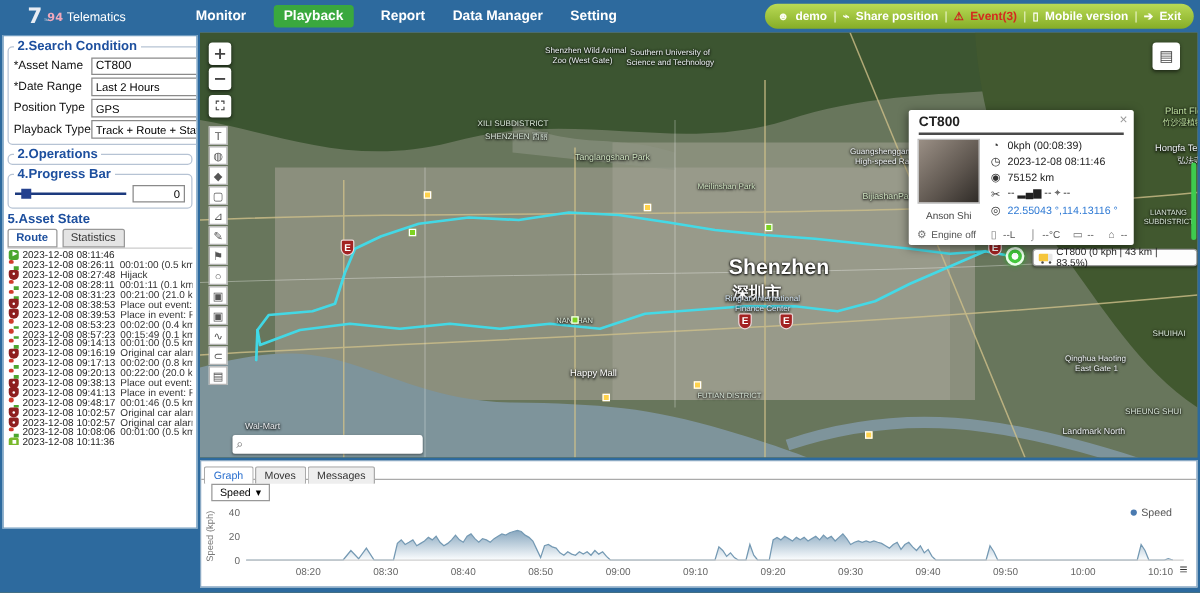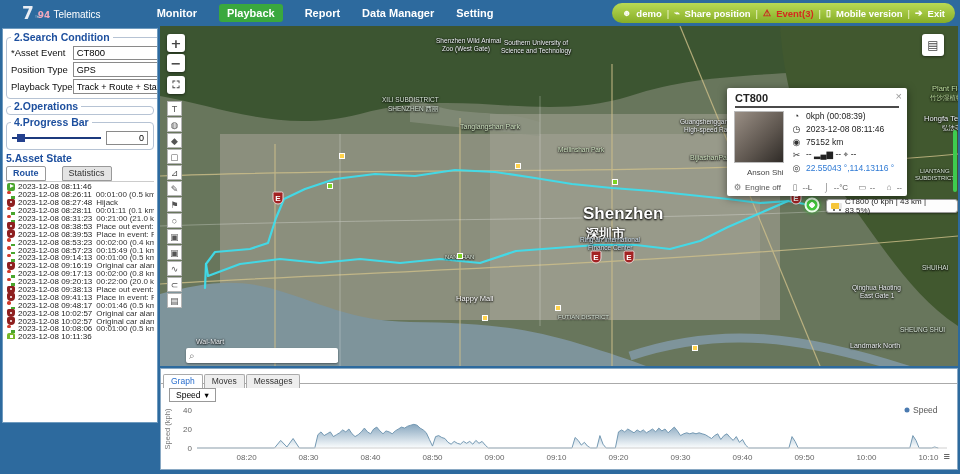--- a/index.html
+++ b/index.html
@@ -34,21 +34,21 @@
   .fsel-text{white-space:nowrap;overflow:hidden;max-width:84px}
   #op-buttons{display:flex;gap:6px;padding:2px 1px 1px}
   .sbtn{flex:1;height:17px;font:bold 9.5px "Liberation Sans",sans-serif;background:linear-gradient(#ffffff,#d9d9d9);border:1px solid #8a8a8a;border-radius:3px;cursor:pointer}
   #progress-row{display:flex;align-items:center;gap:5px;padding:3px 1px 2px}
   .ptrack{position:relative;flex:1;height:12px}
   .ptrack::before{content:"";position:absolute;left:0;right:0;top:5px;height:2px;background:#1c3a7e}
   .phandle{position:absolute;left:5px;top:2px;width:8px;height:8px;background:#24418f;cursor:pointer}
   .pvalue{width:42px;height:14px;border:1px solid #8a8a8a;font-size:9px;display:flex;align-items:center;justify-content:flex-end;padding:0 3px}
   #asset-state{margin-top:2px}
   .state-title{font:bold 10.5px "Liberation Sans",sans-serif;color:#1d4f9e;margin:1px 0 2px}
-  #state-tabs{display:flex;gap:16px}
+  #state-tabs{display:flex;gap:4px}
   .tab{font-size:9px;padding:1px 6px 2px;border:1px solid #999;background:#e4e4e4;color:#333;border-radius:2px 2px 0 0;cursor:pointer}
   .tab.active{background:#fff;color:#1d4f9e;font-weight:bold}
   #route-list{height:158px;overflow:hidden;border-top:1px solid #ccc;padding-top:1px}
   .rrow{display:flex;align-items:center;height:7.9px;font-size:8px;color:#222;white-space:nowrap;cursor:pointer}
   .ric{width:8px;height:8px;margin:0 3px 0 1px;flex:none;position:relative}
   .rtime{margin-right:4px}
   .rdetail{color:#333}
   .ic-start{background:#4aa62e;border-radius:2px}
   .ic-start::before{content:"";position:absolute;left:2.5px;top:1.5px;border-left:4px solid #fff;border-top:2.5px solid transparent;border-bottom:2.5px solid transparent}
   .ic-end{background:#78b82a;border-radius:2px}
@@ -74,21 +74,21 @@
   .mk-veh{position:absolute;width:15px;height:15px;border-radius:50%;background:radial-gradient(circle at 50% 50%,#fff 0 2.5px,#43c83c 3px 7px);border:2px solid #eaffea;box-shadow:0 0 4px #2a2;transform:translate(-50%,-50%)}
   .mk-wp{position:absolute;width:6px;height:6px;border:1px solid #fff;transform:translate(-50%,-50%)}
   #veh-tooltip{position:absolute;left:666px;top:173px;background:#fdfdfd;border:1px solid #9a9a9a;border-radius:3px;height:14px;display:flex;align-items:center;gap:3px;padding:0 4px;font-size:8px;color:#222;box-shadow:0 1px 2px rgba(0,0,0,.4)}
   .truck-icon{width:11px;height:6px;background:linear-gradient(90deg,#f5c53a 0 70%,#e6e6e6 70%);border-radius:1px;position:relative}
   .truck-icon::after{content:"";position:absolute;left:2px;bottom:-2px;width:2px;height:2px;border-radius:50%;background:#444;box-shadow:6px 0 0 #444}
   
   #popup{position:absolute;left:567px;top:62px;width:180px;height:108px;background:#fff;border-radius:2px;box-shadow:0 2px 8px rgba(0,0,0,.5);font-size:8.5px;color:#222}
   #popup-title{font:bold 11px "Liberation Sans",sans-serif;margin:4px 8px 0;border-bottom:2px solid #4a4a4a;padding-bottom:2px}
   #popup-close{position:absolute;right:5px;top:2px;color:#999;font-size:11px;cursor:pointer}
   #popup-photo{position:absolute;left:7px;top:23px;width:50px;height:52px;background:linear-gradient(135deg,#9a8f85,#5d554e 60%,#2f2b27);border:1px solid #bbb}
-  #popup-driver{position:absolute;left:20px;top:80px;width:50px;font-size:8px;color:#444}
+  #popup-driver{position:absolute;left:7px;top:80px;width:50px;text-align:center;font-size:8px;color:#444}
   #popup-rows{position:absolute;left:64px;top:21px;width:112px}
   .prow{display:flex;align-items:center;height:13px;gap:4px;white-space:nowrap}
   .picon{width:11px;text-align:center;color:#333;font-size:9px;flex:none}
   .prow.link span.ptext{color:#2f7ad4}
   #popup-status{position:absolute;left:5px;bottom:4px;right:5px;display:flex;justify-content:space-between;color:#555;font-size:8px}
   .pst{display:flex;align-items:center;gap:2px;white-space:nowrap}
   .pst .picon{font-size:8.5px;color:#777}
 
   
   #bpanel{position:absolute;left:160px;top:368px;width:798px;height:102px;background:#fff;border:1px solid #8aa9c4}
@@ -133,22 +133,29 @@
       <span class="pill-sep">|</span>
       <span class="pill-icon">➔</span>
       <span>Exit</span>
     </div>
   </header>
 
   <aside id="sidebar">
     <fieldset>
       <legend>2.Search Condition</legend>
       <div class="frow">
-        <span class="flabel">*Asset Event</span>
+        <span class="flabel">*Asset Name</span>
         <input class="fin" value="CT800" style="">
+      </div>
+      <div class="frow">
+        <span class="flabel">*Date Range</span>
+        <div class="fselect">
+          <span class="fsel-text">Last 2 Hours</span>
+
+        </div>
       </div>
       <div class="frow">
         <span class="flabel">Position Type</span>
         <div class="fselect">
           <span class="fsel-text">GPS</span>
 
         </div>
       </div>
       <div class="frow">
         <span class="flabel">Playback Type</span>

